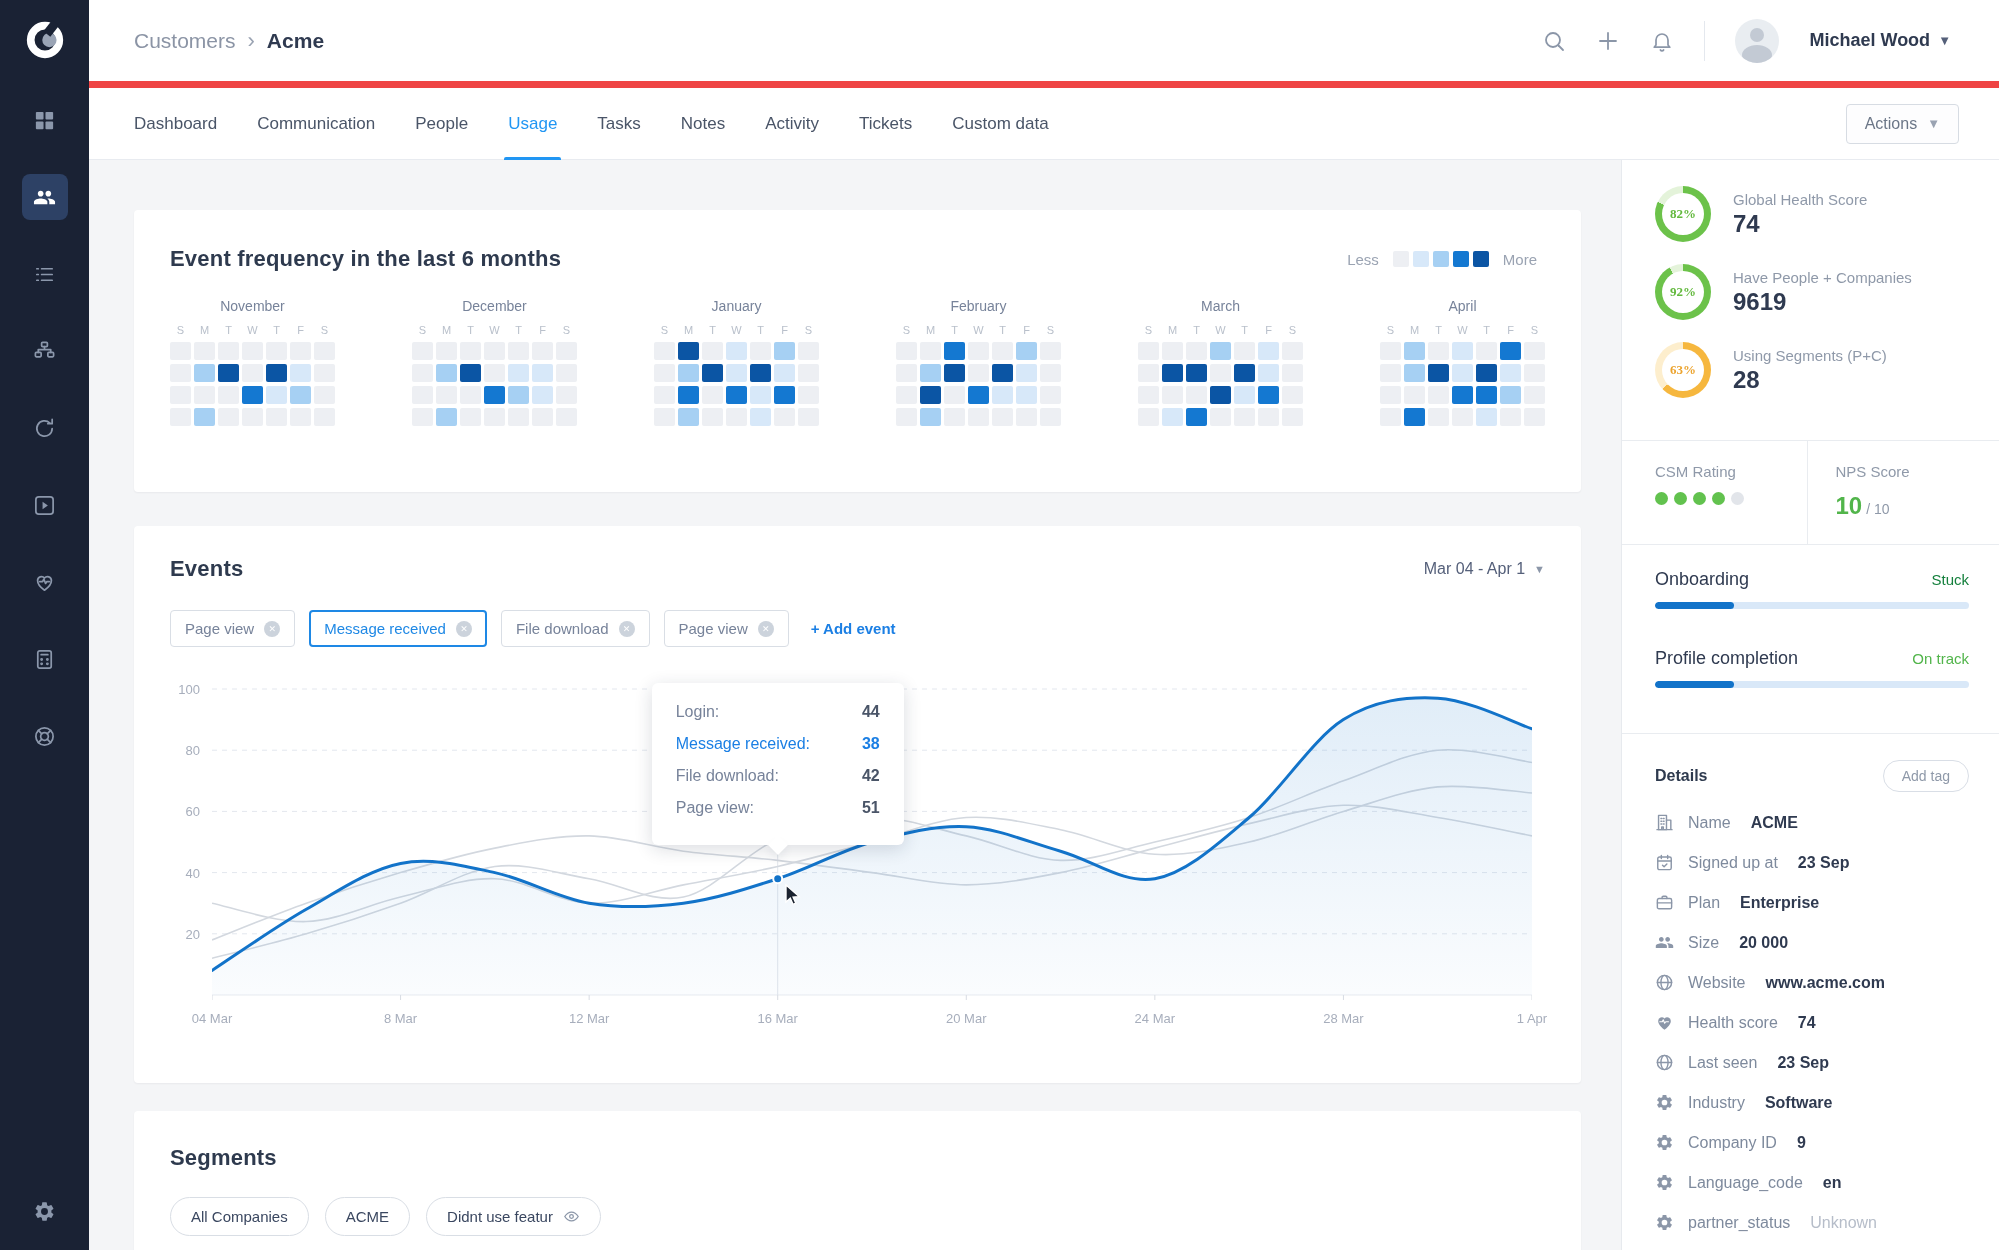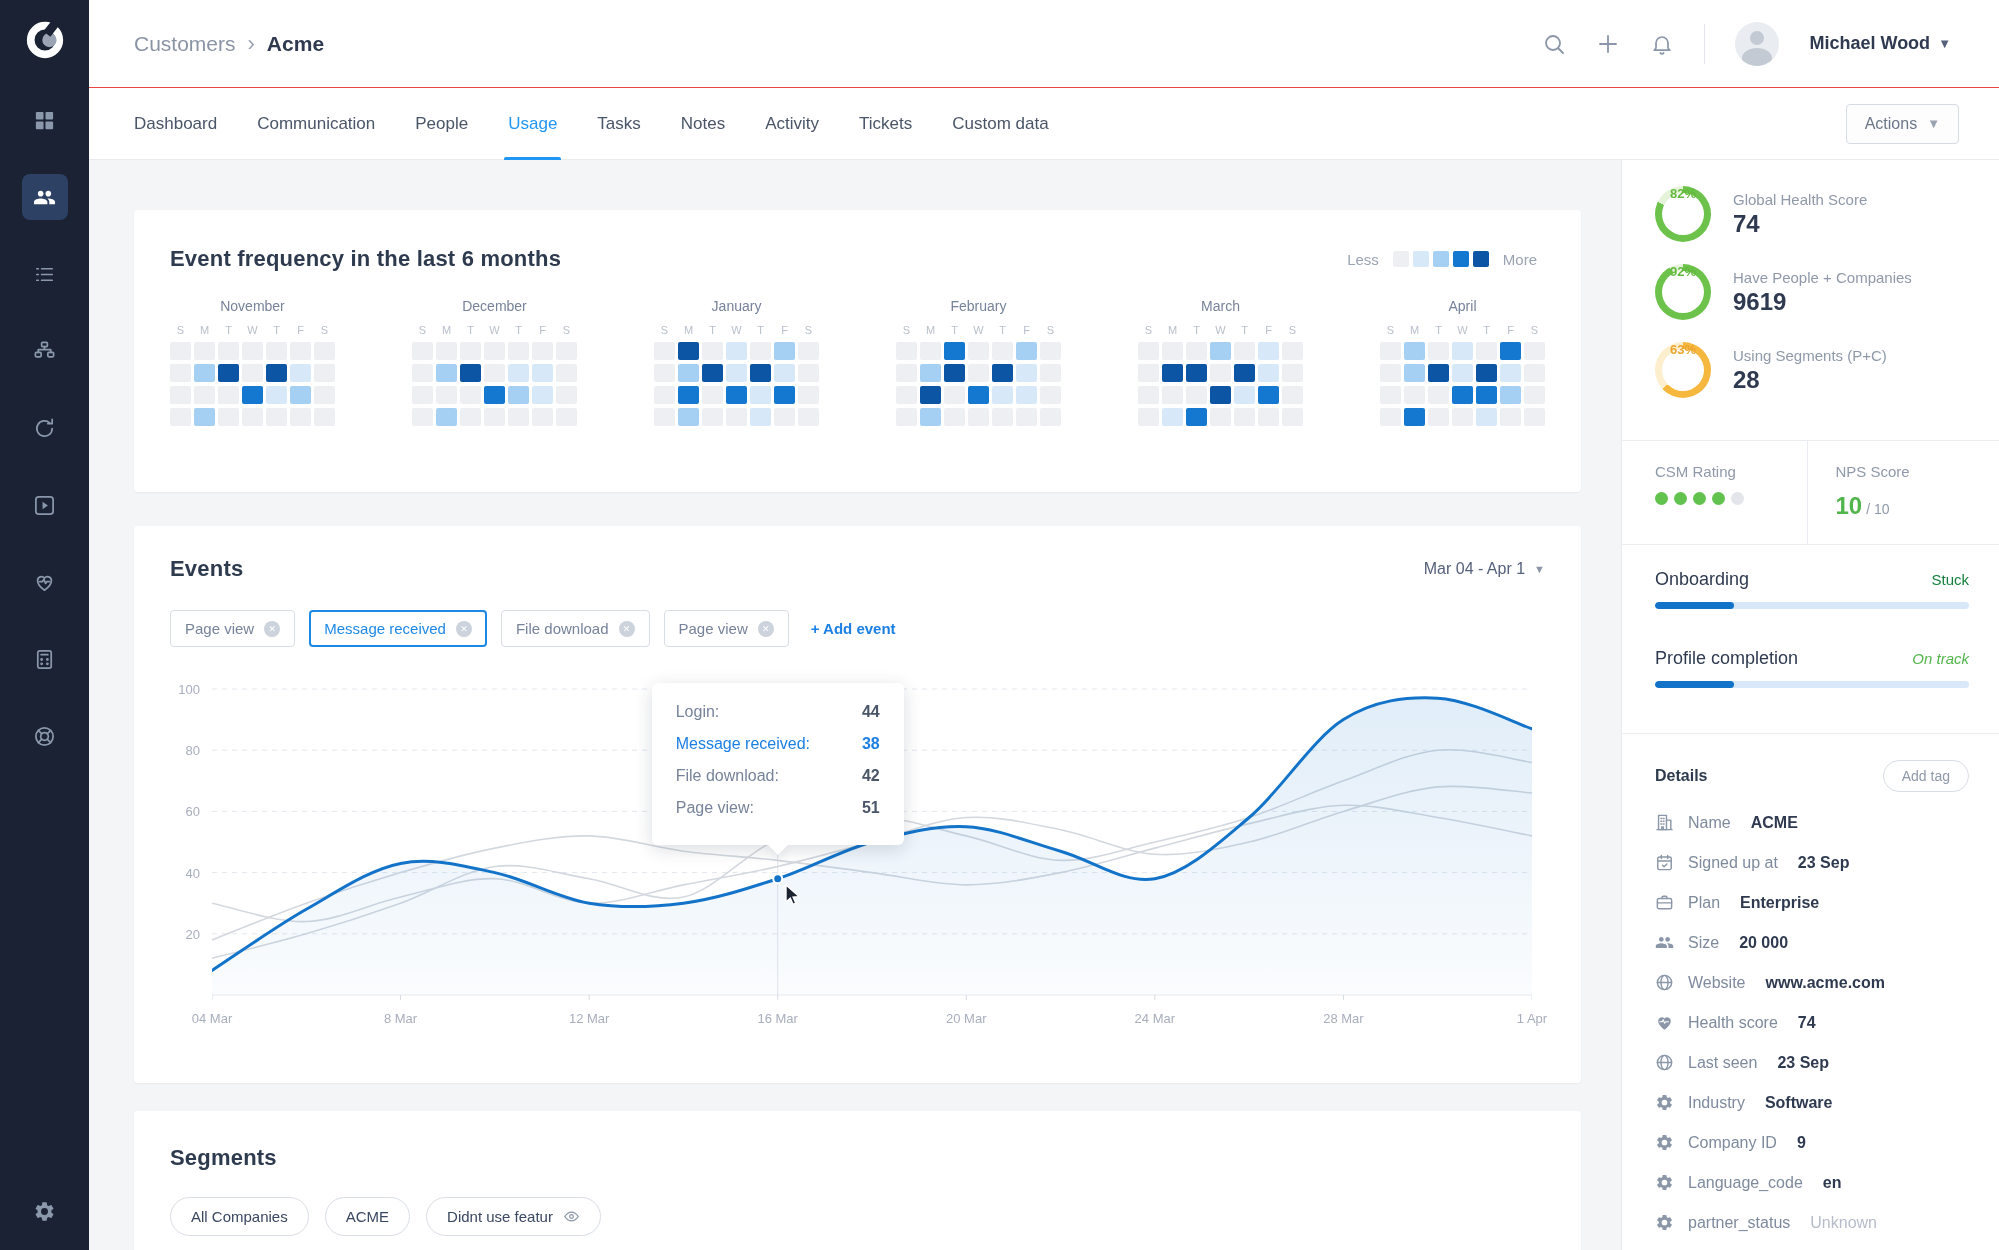--- a/index.html
+++ b/index.html
@@ -9,21 +9,21 @@
     font-family:"Liberation Sans", sans-serif; color:#2f3a50;
   }
   
   .sidebar{ position:absolute; left:0; top:0; width:89px; height:1250px; background:#1a2234; z-index:30; display:flex; flex-direction:column; align-items:center; }
   .logo{ margin-top:14px; width:52px; height:52px; display:flex; align-items:center; justify-content:center; }
   .snav{ width:46px; height:46px; margin-top:31px; border-radius:8px; display:flex; align-items:center; justify-content:center; color:#8b97ab; cursor:pointer; }
   .snav svg{ width:23px; height:23px; }
   .snav.active{ background:#2d4165; color:#ffffff; }
   .snav-footer{ position:absolute; bottom:16px; left:21px; }
   
-  .topbar{ position:absolute; left:89px; top:0; right:0; height:88px; background:#fff; border-bottom:1px solid #ef4444; z-index:20; display:flex; align-items:center;gap:23px; }
+  .topbar{ position:absolute; left:89px; top:0; right:0; height:88px; background:#fff; border-bottom:7px solid #ef4444; z-index:20; display:flex; align-items:center;gap:23px; }
   .crumbs{ margin-left:45px; display:flex; align-items:center; gap:12px; font-size:21px; }
   .crumb-parent{ color:#8b94a5; }
   .crumb-sep{ color:#9aa3b2; font-size:22px; }
   .crumb-current{ color:#2f3a50; font-weight:700; }
   .top-right{ margin-left:auto; margin-right:48px; display:flex; align-items:center; gap:30px; }
   .tb-ic{ width:24px; height:24px; color:#8b96a8; cursor:pointer; }
   .tb-ic svg{ width:24px; height:24px; }
   .tb-divider{ width:1px; height:40px; background:#e4e8ee; }
   .avatar{ width:44px; height:44px; border-radius:50%; background:#e9edf1; position:relative; overflow:hidden; }
   .avatar::before{ content:""; position:absolute; left:15px; top:9px; width:14px; height:14px; border-radius:50%; background:#c3cad4; }
@@ -76,21 +76,21 @@
   .cursor{ position:absolute; z-index:6; }
   
   .card-seg{ margin-top:28px; height:200px; padding:34px 36px 0 36px; }
   .seg-chips{ display:flex; align-items:center; gap:16px; margin-top:26px; }
   .seg-chip{ display:flex; align-items:center; gap:10px; border:1px solid #d9dee5; border-radius:20px; padding:10px 20px; font-size:15px; color:#3a4760; background:#fff; cursor:pointer; }
   .seg-chip .ic svg{ width:17px; height:17px; color:#8b96a8; display:block; }
   
   .rightpanel{ position:absolute; right:0; top:160px; width:378px; bottom:0; background:#fff; border-left:1px solid #e7eaee; z-index:18; }
   .rp-health{ padding:26px 30px 20px 33px; }
   .hrow{ display:flex; align-items:center; gap:22px; margin-bottom:22px; }
-  .ring{ width:56px; height:56px; border-radius:50%; position:relative; display:flex; justify-content:center; flex:none; }
+  .ring{ width:56px; height:56px; border-radius:50%; position:relative; display:flex; align-items:center; justify-content:center; flex:none;font-family:Liberation Serif, serif; }
   .ring::before{ content:""; position:absolute; inset:7px; background:#fff; border-radius:50%; }
   .ring b{ position:relative; font-size:13px; }
   .hlabel{ font-size:15px; color:#8f99a9; }
   .hvalue{ font-size:24px; font-weight:700; color:#2f3a50; margin-top:2px; }
   .rp-scores{ border-top:1px solid #e9ecf0; border-bottom:1px solid #e9ecf0; display:flex; }
   .score-col{ padding:22px 0 24px 33px; width:185px; }
   .score-col + .score-col{ border-left:1px solid #e9ecf0; padding-left:28px; width:193px; }
   .score-label{ font-size:15px; color:#8f99a9; margin-bottom:12px; }
   .dots{ display:flex; gap:6px; }
   .dot{ width:13px; height:13px; border-radius:50%; background:#62c24e; }
@@ -721,21 +721,21 @@
           <span class="plabel">Onboarding</span>
           <span class="pstatus" style="color: #15803d;">Stuck</span>
         </div>
         <div class="pbar">
           <div class="pfill" style="width: 25%;"></div>
         </div>
       </div>
       <div class="prow">
         <div class="prow-head">
           <span class="plabel">Profile completion</span>
-          <span class="pstatus" style="color: rgb(82, 181, 75); font-style: italic;">On track</span>
+          <span class="pstatus" style="color: rgb(82, 181, 75);">On track</span>
         </div>
         <div class="pbar">
           <div class="pfill" style="width: 25%;"></div>
         </div>
       </div>
     </div>
 
   <div class="rp-details">
     <div class="det-head">
       <div class="det-title">Details</div>

